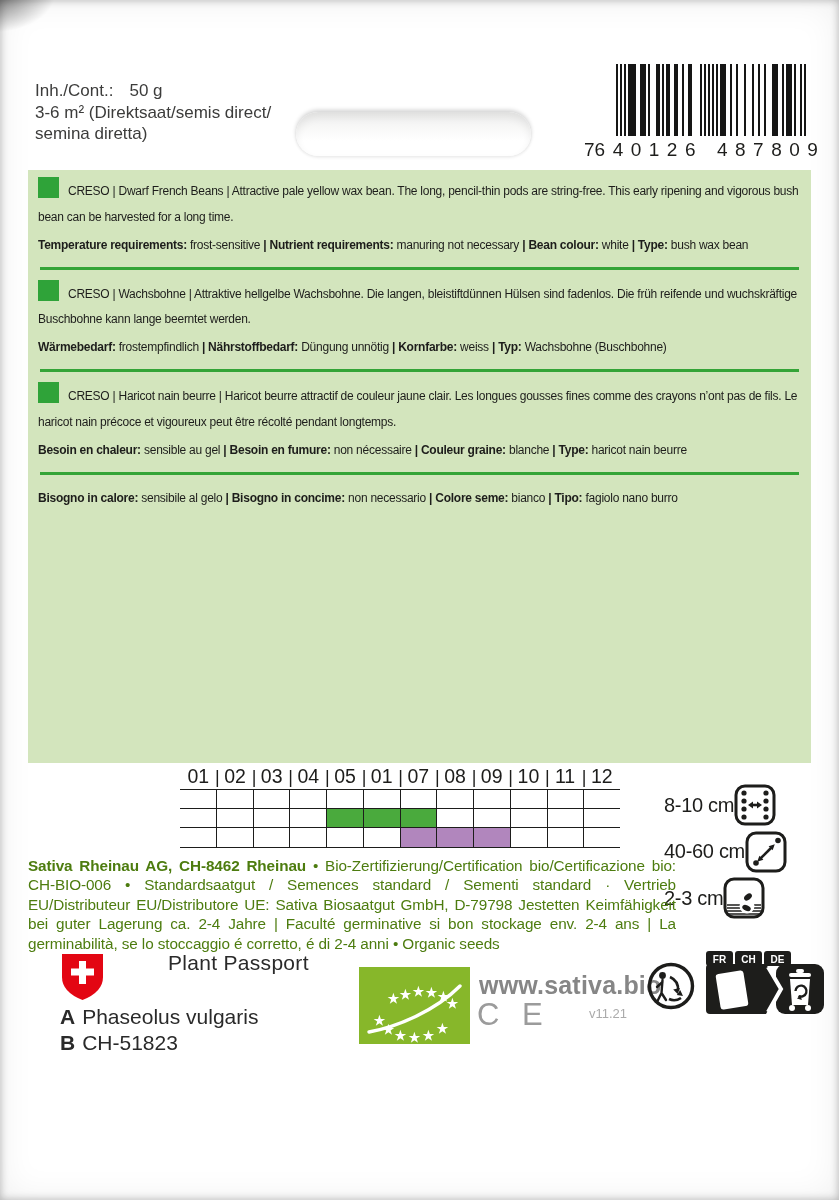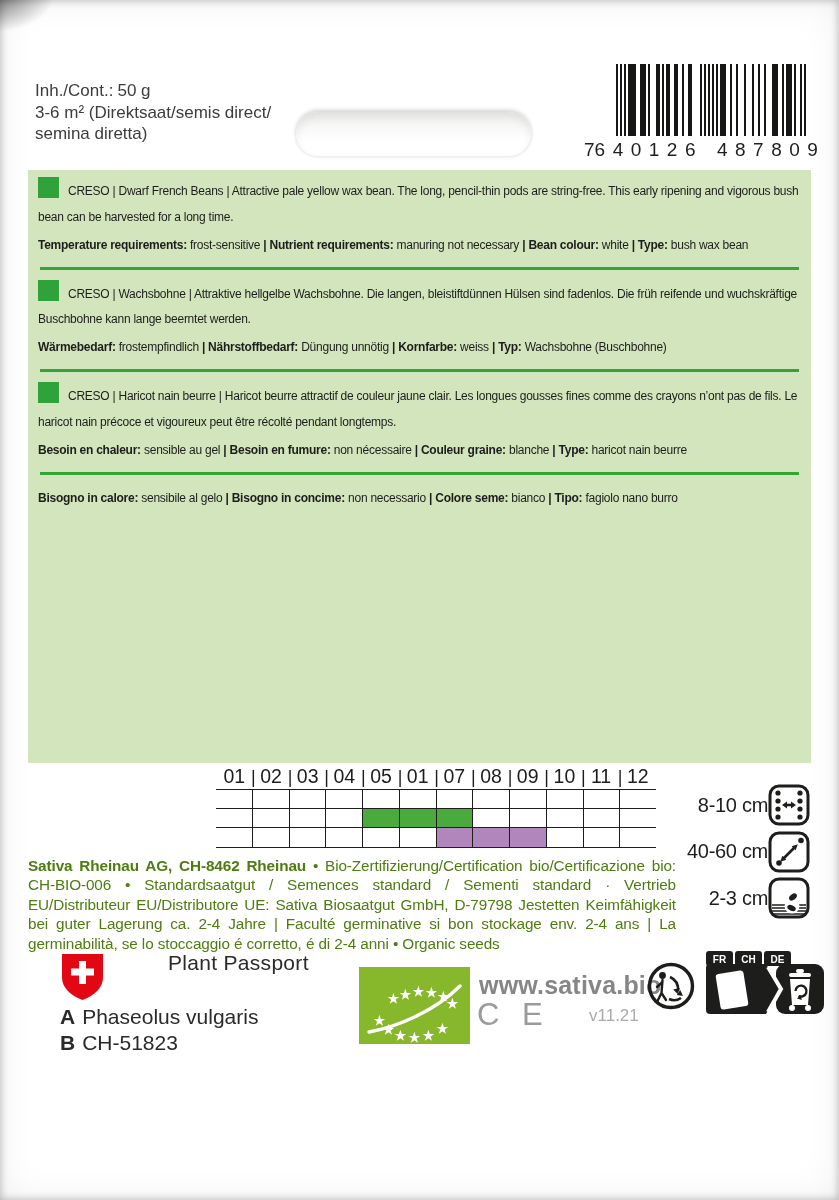--- a/index.html
+++ b/index.html
@@ -5,21 +5,21 @@
   html,body{margin:0;padding:0;background:#ffffff;}
   .page{position:relative;width:839px;height:1200px;background:#ffffff;overflow:hidden;
         font-family:"Liberation Sans",sans-serif;color:#1d1d1b;}
   .vignette{position:absolute;inset:0;pointer-events:none;z-index:50;
         box-shadow:inset 0 0 9px rgba(0,0,0,.28), inset 0 0 36px rgba(0,0,0,.07);}
   .corner-shade{position:absolute;left:0;top:0;width:120px;height:90px;pointer-events:none;z-index:51;
         background:radial-gradient(90px 55px at -8px -6px, rgba(0,0,0,.55), rgba(0,0,0,0) 70%);}
 
   
   .info-top{position:absolute;left:35px;top:80px;font-size:17px;line-height:21.5px;color:#3c3c3b;}
-  .info-top .val{margin-left:4px;}
+  .info-top .val{margin-left:16px;}
 
   
   .barcode-wrap{position:absolute;left:584px;top:64px;width:230px;}
   .bars{margin-left:32px;width:190px;height:72px;font-size:0;white-space:nowrap;}
   .bars i{display:inline-block;height:100%;}
   .bar-digits{display:flex;align-items:baseline;margin-top:3px;font-size:19px;color:#1d1d1b;}
   .bar-digits .d7{width:26px;text-align:left;}
   .bar-digits .grp{letter-spacing:7.5px;margin-right:14px;}
 
   
@@ -30,50 +30,50 @@
   
   .green-panel{position:absolute;left:28px;top:170px;width:783px;height:593px;box-sizing:border-box;
         padding:7px 10px;background:#d3e5bd;}
   .desc-main,.desc-attrs{margin:0;font-size:12px;line-height:26px;letter-spacing:-0.25px;}
   .desc-attrs{margin-top:2px;}
   .desc-attrs b{letter-spacing:-0.25px;}
   .bullet{display:inline-block;width:21px;height:21px;background:#2fa339;margin-right:9px;vertical-align:-3.5px;}
   .sep{height:3px;background:#34a437;margin:9px 2px 10px 2px;}
 
   
-  .calendar{position:absolute;left:180px;top:763px;width:440px;margin-left:36px;}
+  .calendar{position:absolute;left:180px;top:763px;width:440px;}
   .cal-header{display:flex;height:26px;align-items:flex-end;font-size:19.5px;}
   .cal-header .mcell{flex:1;text-align:center;position:relative;padding-bottom:1px;}
   .cal-header .mcell:not(:last-child)::after{content:"|";position:absolute;right:-3px;bottom:1px;font-size:18px;color:#1d1d1b;}
   .cal-row{display:flex;height:18.2px;border-top:1.6px solid #1d1d1b;}
   .cal-row:last-child{border-bottom:1.6px solid #1d1d1b;}
   .cal-row .ccell{flex:1;}
   .cal-row .ccell:not(:first-child){border-left:1.6px solid #1d1d1b;}
 
   
   .spacing-col{position:absolute;left:664px;top:784px;width:146px;}
-  .spacing-row{display:flex;align-items:center;justify-content:flex-end;height:42px;margin-bottom:4.5px;}
+  .spacing-row{display:flex;align-items:center;height:42px;margin-bottom:4.5px;}
   .spacing-row .sp-label{font-size:20px;letter-spacing:-0.3px;}
   .sp-icon{width:42px;height:42px;flex:0 0 42px;}
 
   
   .company{position:absolute;left:28px;top:856px;width:648px;font-size:15.3px;line-height:19.4px;
         text-align:justify;color:#4d7c0f;letter-spacing:-0.1px;}
 
   
   .swiss{position:absolute;left:60px;top:953px;}
   .plant-passport{position:absolute;left:168px;top:951px;font-size:21px;color:#2a2a2a;letter-spacing:.3px;}
   .passport-rows{position:absolute;left:60px;top:1004px;font-size:21px;line-height:26px;color:#2a2a2a;}
   .passport-rows b{margin-right:7px;}
 
   
   .eu-logo{position:absolute;left:359px;top:967px;}
   .website{position:absolute;left:479px;top:971px;font-size:25px;font-weight:bold;color:#868686;letter-spacing:.2px;}
   .ce-mark{position:absolute;left:477px;top:997px;font-size:31px;color:#9b9b9b;letter-spacing:7px;}
-  .version{position:absolute;left:589px;top:1006px;font-size:17px;color:#ababab;}
+  .version{position:absolute;left:589px;top:1006px;font-size:13px;color:#ababab;}
   .triman{position:absolute;left:646px;top:961px;}
   .bin-block{position:absolute;left:704px;top:951px;}
 </style>
 </head>
 <body>
 
 <div class="page">
 
   <div class="info-top">
     <div><span>Inh./Cont.:</span><span class="val">50 g</span></div>

